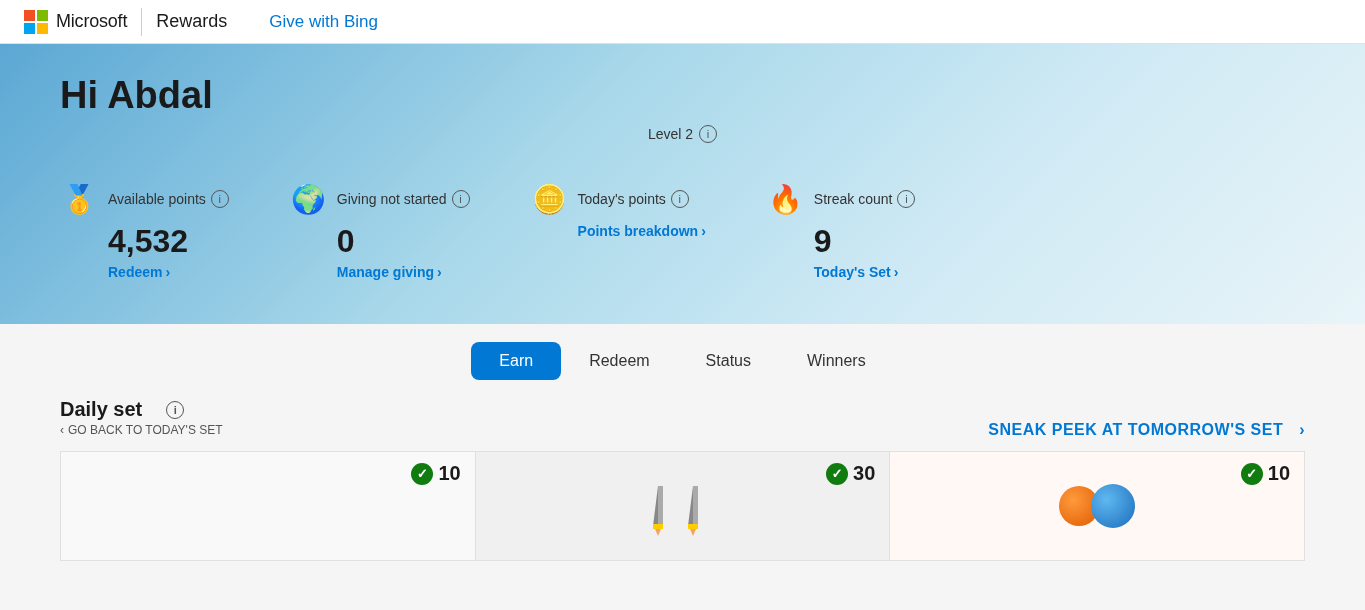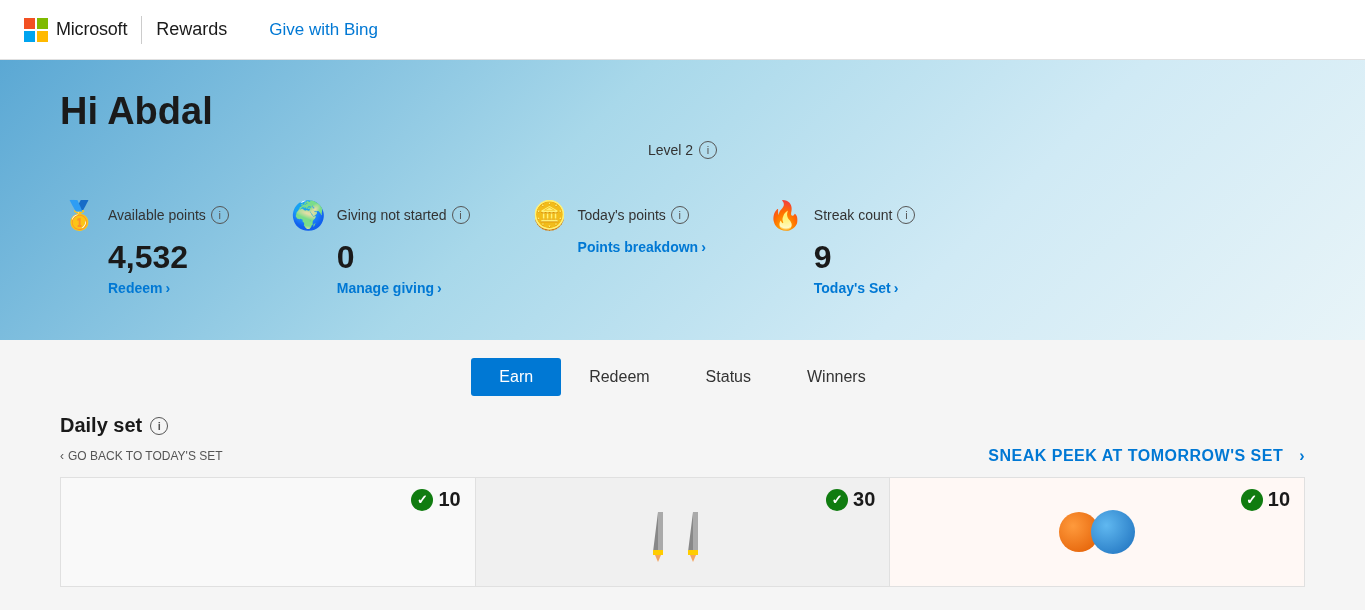--- a/index.html
+++ b/index.html
@@ -3,21 +3,21 @@
   <meta charset="utf-8">
   <style>
     * { margin: 0; padding: 0; box-sizing: border-box; }
     body { font-family: 'Segoe UI', Arial, sans-serif; background: #f5f5f5; width: 1365px; min-height: 610px; overflow-x: hidden; }
 
     
     .header {
       display: flex;
       align-items: center;
       padding: 0 24px;
-      height: 60px;
+      height: 44px;
       background: #fff;
       border-bottom: 1px solid #e0e0e0;
     }
     .header-logo {
       display: flex;
       align-items: center;
       gap: 8px;
     }
     .ms-logo {
       width: 24px;
@@ -184,36 +184,35 @@
     .tab-item {
       padding: 10px 28px;
       font-size: 16px;
       cursor: pointer;
       color: #333;
       border-radius: 2px;
     }
     .tab-item.active {
       background: #0078d4;
       color: #fff;
-      border-radius: 3px;
+      border-radius: 8px;
     }
 
     
     .daily-section {
       background: #f5f5f5;
       padding: 18px 60px 10px 60px;
     }
     .daily-header {
       display: flex;
       align-items: center;
-      gap: 8px;
+      gap: 24px;
       font-size: 20px;
       font-weight: 700;
       color: #1a1a1a;
-      margin-bottom: 10px;
     }
     .daily-nav {
       display: flex;
       justify-content: space-between;
       align-items: center;
       margin-bottom: 12px;
     }
     .nav-back {
       font-size: 12px;
       color: #555;

